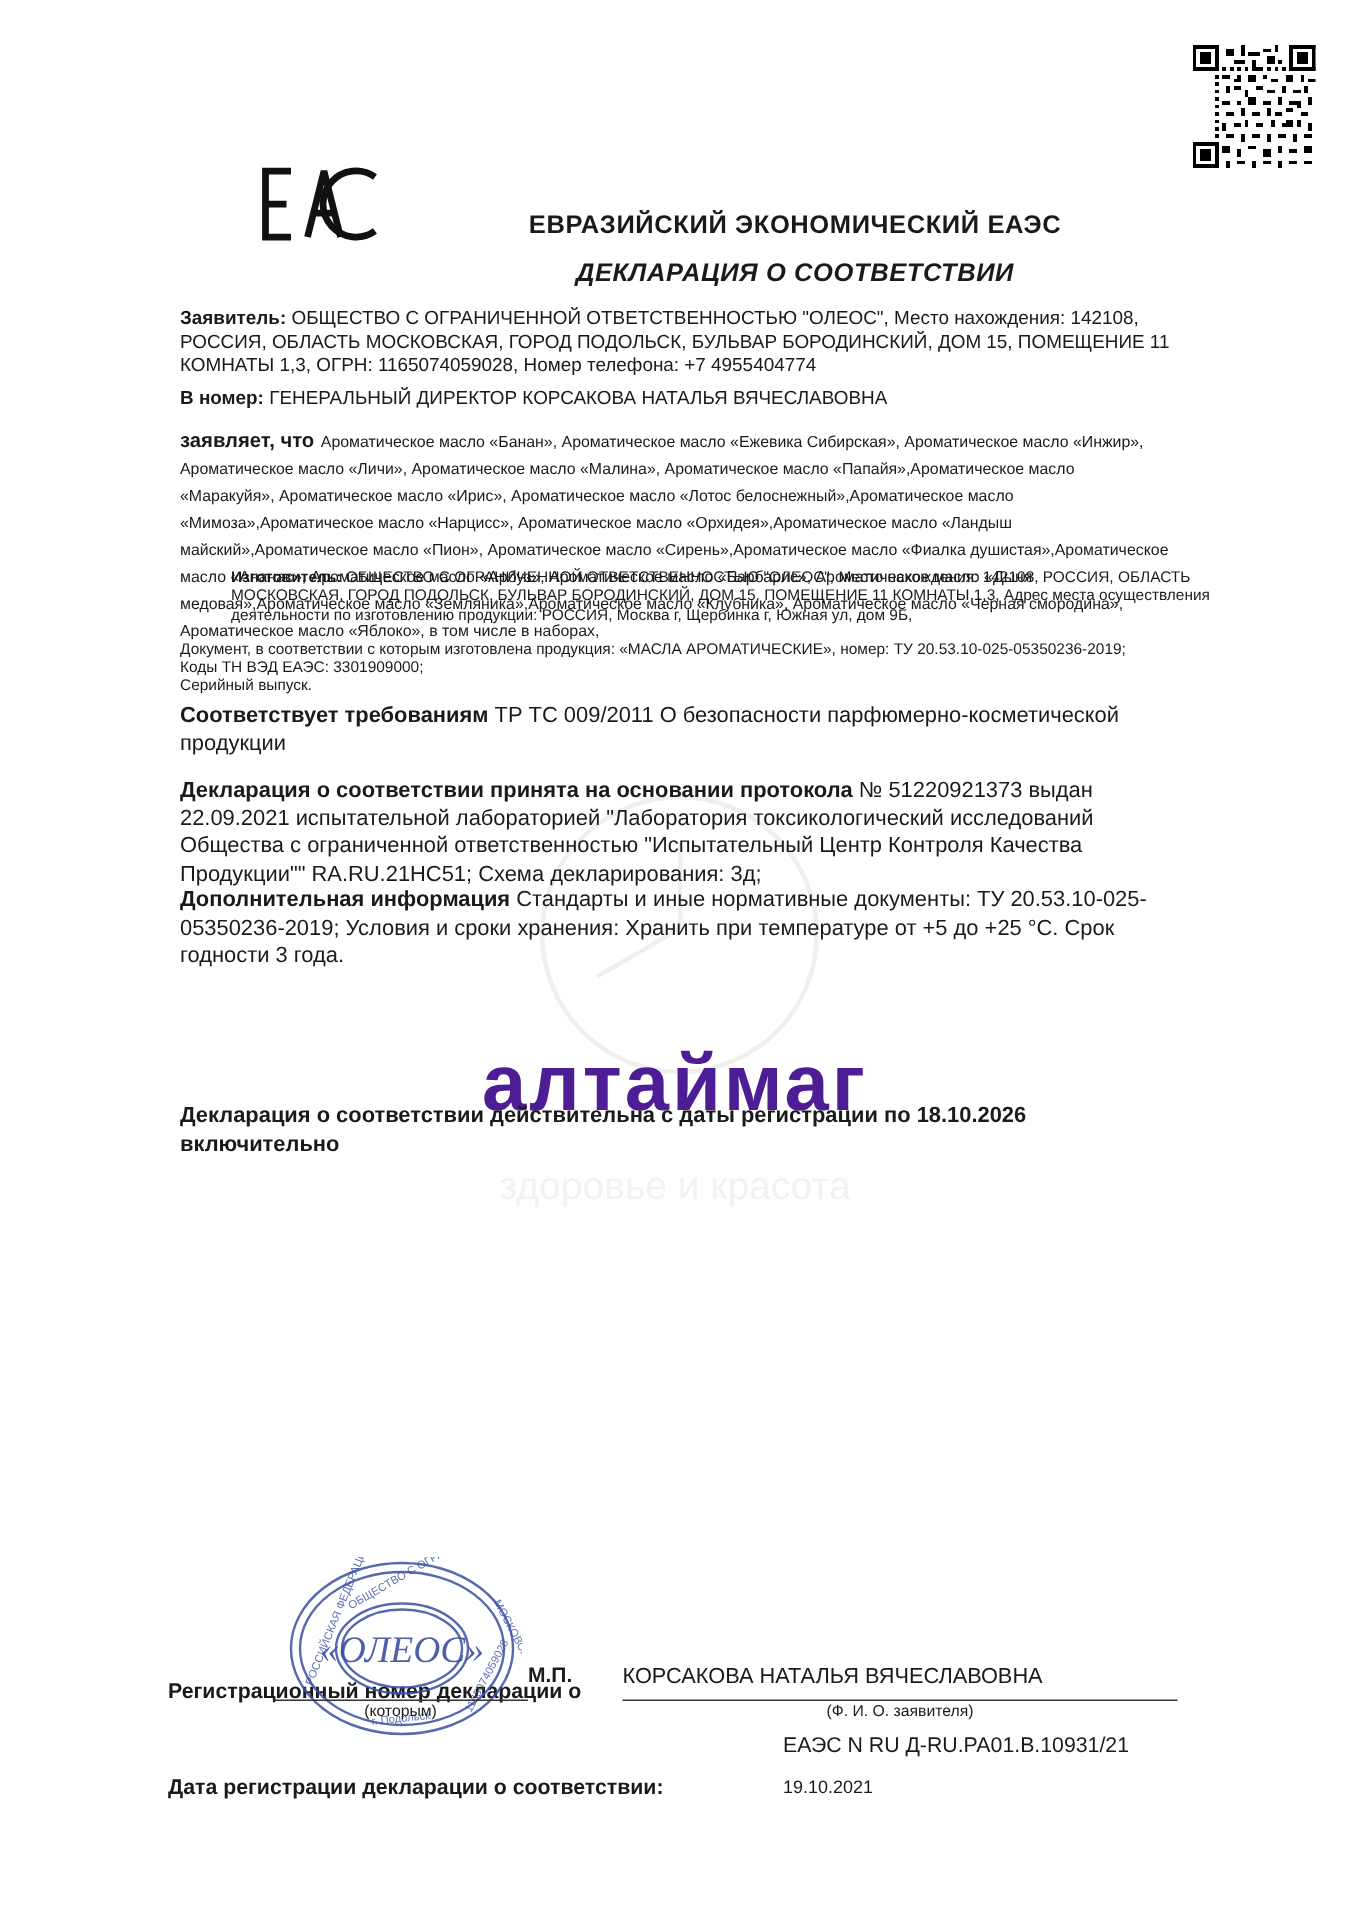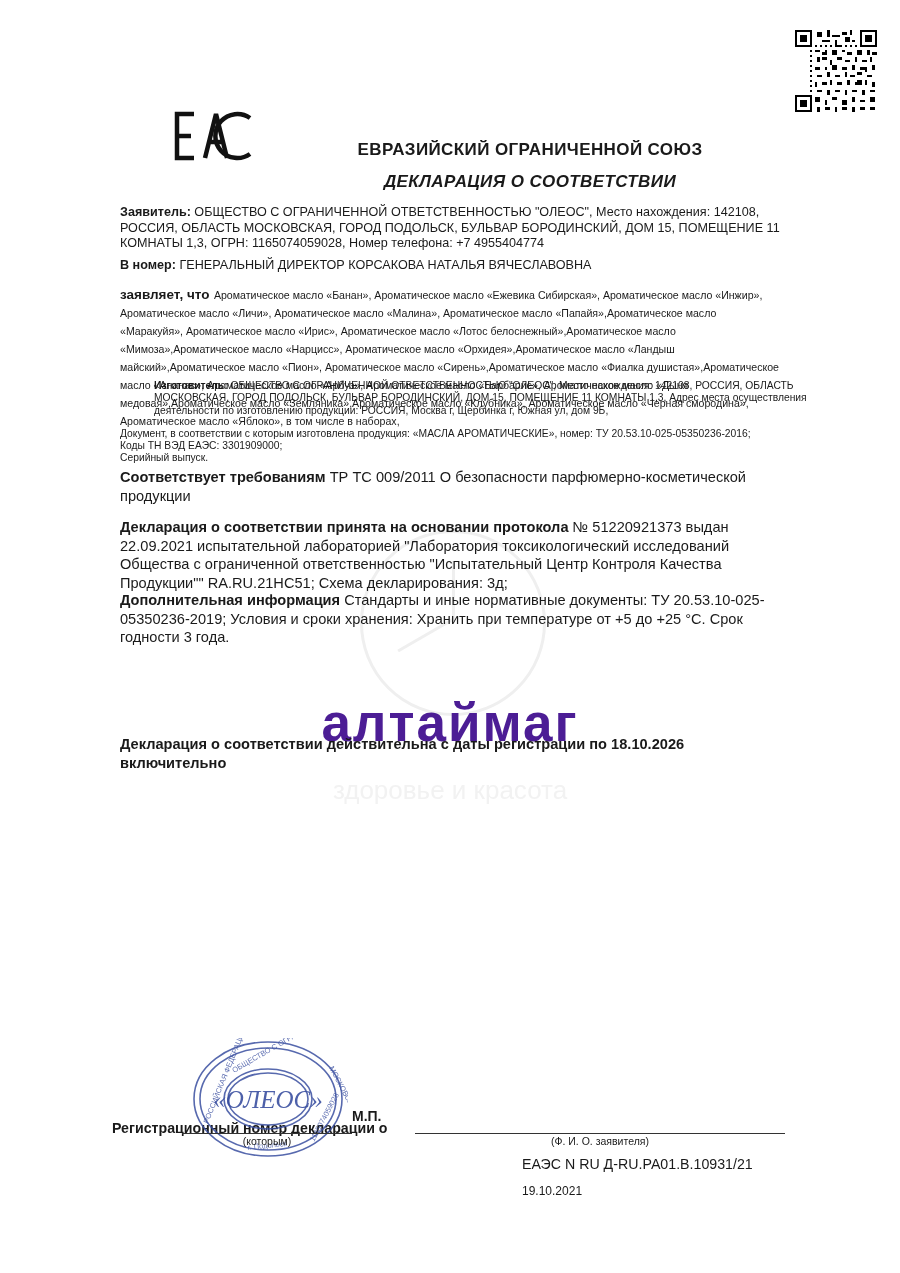--- a/index.html
+++ b/index.html
@@ -348,42 +348,42 @@
   </div>
 
   <div class="watermark">
     <div class="wm-ring"></div>
     <div class="wm-title">алтаймаг</div>
     <div class="wm-sub">здоровье и красота</div>
   </div>
 
   <div class="content">
 
-    <div class="hdr hdr1">ЕВРАЗИЙСКИЙ ОГРАНИЧЕННОЙ СОЮЗ</div>
+    <div class="hdr hdr1">ЕВРАЗИЙСКИЙ ЭКОНОМИЧЕСКИЙ ЕАЭС</div>
     <div class="hdr hdr2">ДЕКЛАРАЦИЯ О СООТВЕТСТВИИ</div>
 
     <div class="block t13" style="top:205px;">
       <span class="b">Заявитель:</span>
       <span>ОБЩЕСТВО С ОГРАНИЧЕННОЙ ОТВЕТСТВЕННОСТЬЮ "ОЛЕОС", Место нахождения: 142108, РОССИЯ, ОБЛАСТЬ МОСКОВСКАЯ, ГОРОД ПОДОЛЬСК, БУЛЬВАР БОРОДИНСКИЙ, ДОМ 15, ПОМЕЩЕНИЕ 11 КОМНАТЫ 1,3, ОГРН: 1165074059028, Номер телефона: +7 4955404774</span>
     </div>
     <div class="block t13" style="top:258px;">
       <span class="b">В номер:</span>
       <span>ГЕНЕРАЛЬНЫЙ ДИРЕКТОР КОРСАКОВА НАТАЛЬЯ ВЯЧЕСЛАВОВНА</span>
     </div>
 
     <div class="block" style="top:285px;">
       <span class="declares-label">заявляет, что</span>
       <span class="prod-list">Ароматическое масло «Банан», Ароматическое масло «Ежевика Сибирская», Ароматическое масло «Инжир», Ароматическое масло «Личи», Ароматическое масло «Малина», Ароматическое масло «Папайя»,Ароматическое масло «Маракуйя», Ароматическое масло «Ирис», Ароматическое масло «Лотос белоснежный»,Ароматическое масло «Мимоза»,Ароматическое масло «Нарцисс», Ароматическое масло «Орхидея»,Ароматическое масло «Ландыш майский»,Ароматическое масло «Пион», Ароматическое масло «Сирень»,Ароматическое масло «Фиалка душистая»,Ароматическое масло «Ананас», Ароматическое масло «Арбуз», Ароматическое масло «Барбарис», Ароматическое масло «Дыня медовая»,Ароматическое масло «Земляника»,Ароматическое масло «Клубника», Ароматическое масло «Черная смородина», Ароматическое масло «Яблоко», в том числе в наборах,</span>
     </div>
 
     <div class="block maker" style="top:380px;margin-left:34px;">
       <span class="b">Изготовитель:</span>
       <span>ОБЩЕСТВО С ОГРАНИЧЕННОЙ ОТВЕТСТВЕННОСТЬЮ "ОЛЕОС", Место нахождения: 142108, РОССИЯ, ОБЛАСТЬ МОСКОВСКАЯ, ГОРОД ПОДОЛЬСК, БУЛЬВАР БОРОДИНСКИЙ, ДОМ 15, ПОМЕЩЕНИЕ 11 КОМНАТЫ 1,3, Адрес места осуществления деятельности по изготовлению продукции: РОССИЯ, Москва г, Щербинка г, Южная ул, дом 9Б,</span>
     </div>
-    <div class="block maker" style="top:428px;">Документ, в соответствии с которым изготовлена продукция: «МАСЛА АРОМАТИЧЕСКИЕ», номер: ТУ 20.53.10-025-05350236-2016;</div>
+    <div class="block maker" style="top:428px;">Документ, в соответствии с которым изготовлена продукция: «МАСЛА АРОМАТИЧЕСКИЕ», номер: ТУ 20.53.10-025-05350236-2019;</div>
     <div class="block maker" style="top:440px;">Коды ТН ВЭД ЕАЭС: 3301909000;</div>
     <div class="block maker" style="top:452px;">Серийный выпуск.</div>
 
     <div class="block t15" style="top:468px;">
       <span class="b">Соответствует требованиям</span>
       <span>ТР ТС 009/2011 О безопасности парфюмерно-косметической продукции</span>
     </div>
 
     <div class="block t15" style="top:518px;">
       <span class="b">Декларация о соответствии принята на основании протокола</span>
@@ -419,20 +419,22 @@
         <text transform="translate(126,104) rotate(-62)">1165074059028</text>
         <text transform="translate(60,112) rotate(-6)">г. Подольск</text>
       </g>
     </svg>
   </div>
 
   <div class="mp">М.П.</div>
   <div class="sig-line"></div>
   <div class="sig-cap">(которым)</div>
 
+  <div class="fio">КОРСАКОВА НАТАЛЬЯ ВЯЧЕСЛАВОВНА</div>
   <div class="fio-line"></div>
   <div class="fio-cap">(Ф. И. О. заявителя)</div>
 
   <div class="reg-label">Регистрационный номер декларации о</div>
   <div class="reg-value">ЕАЭС N RU Д-RU.РА01.В.10931/21</div>
+  <div class="date-label">Дата регистрации декларации о соответствии:</div>
   <div class="date-value">19.10.2021</div>
 
 </div>
 
 </body></html>

